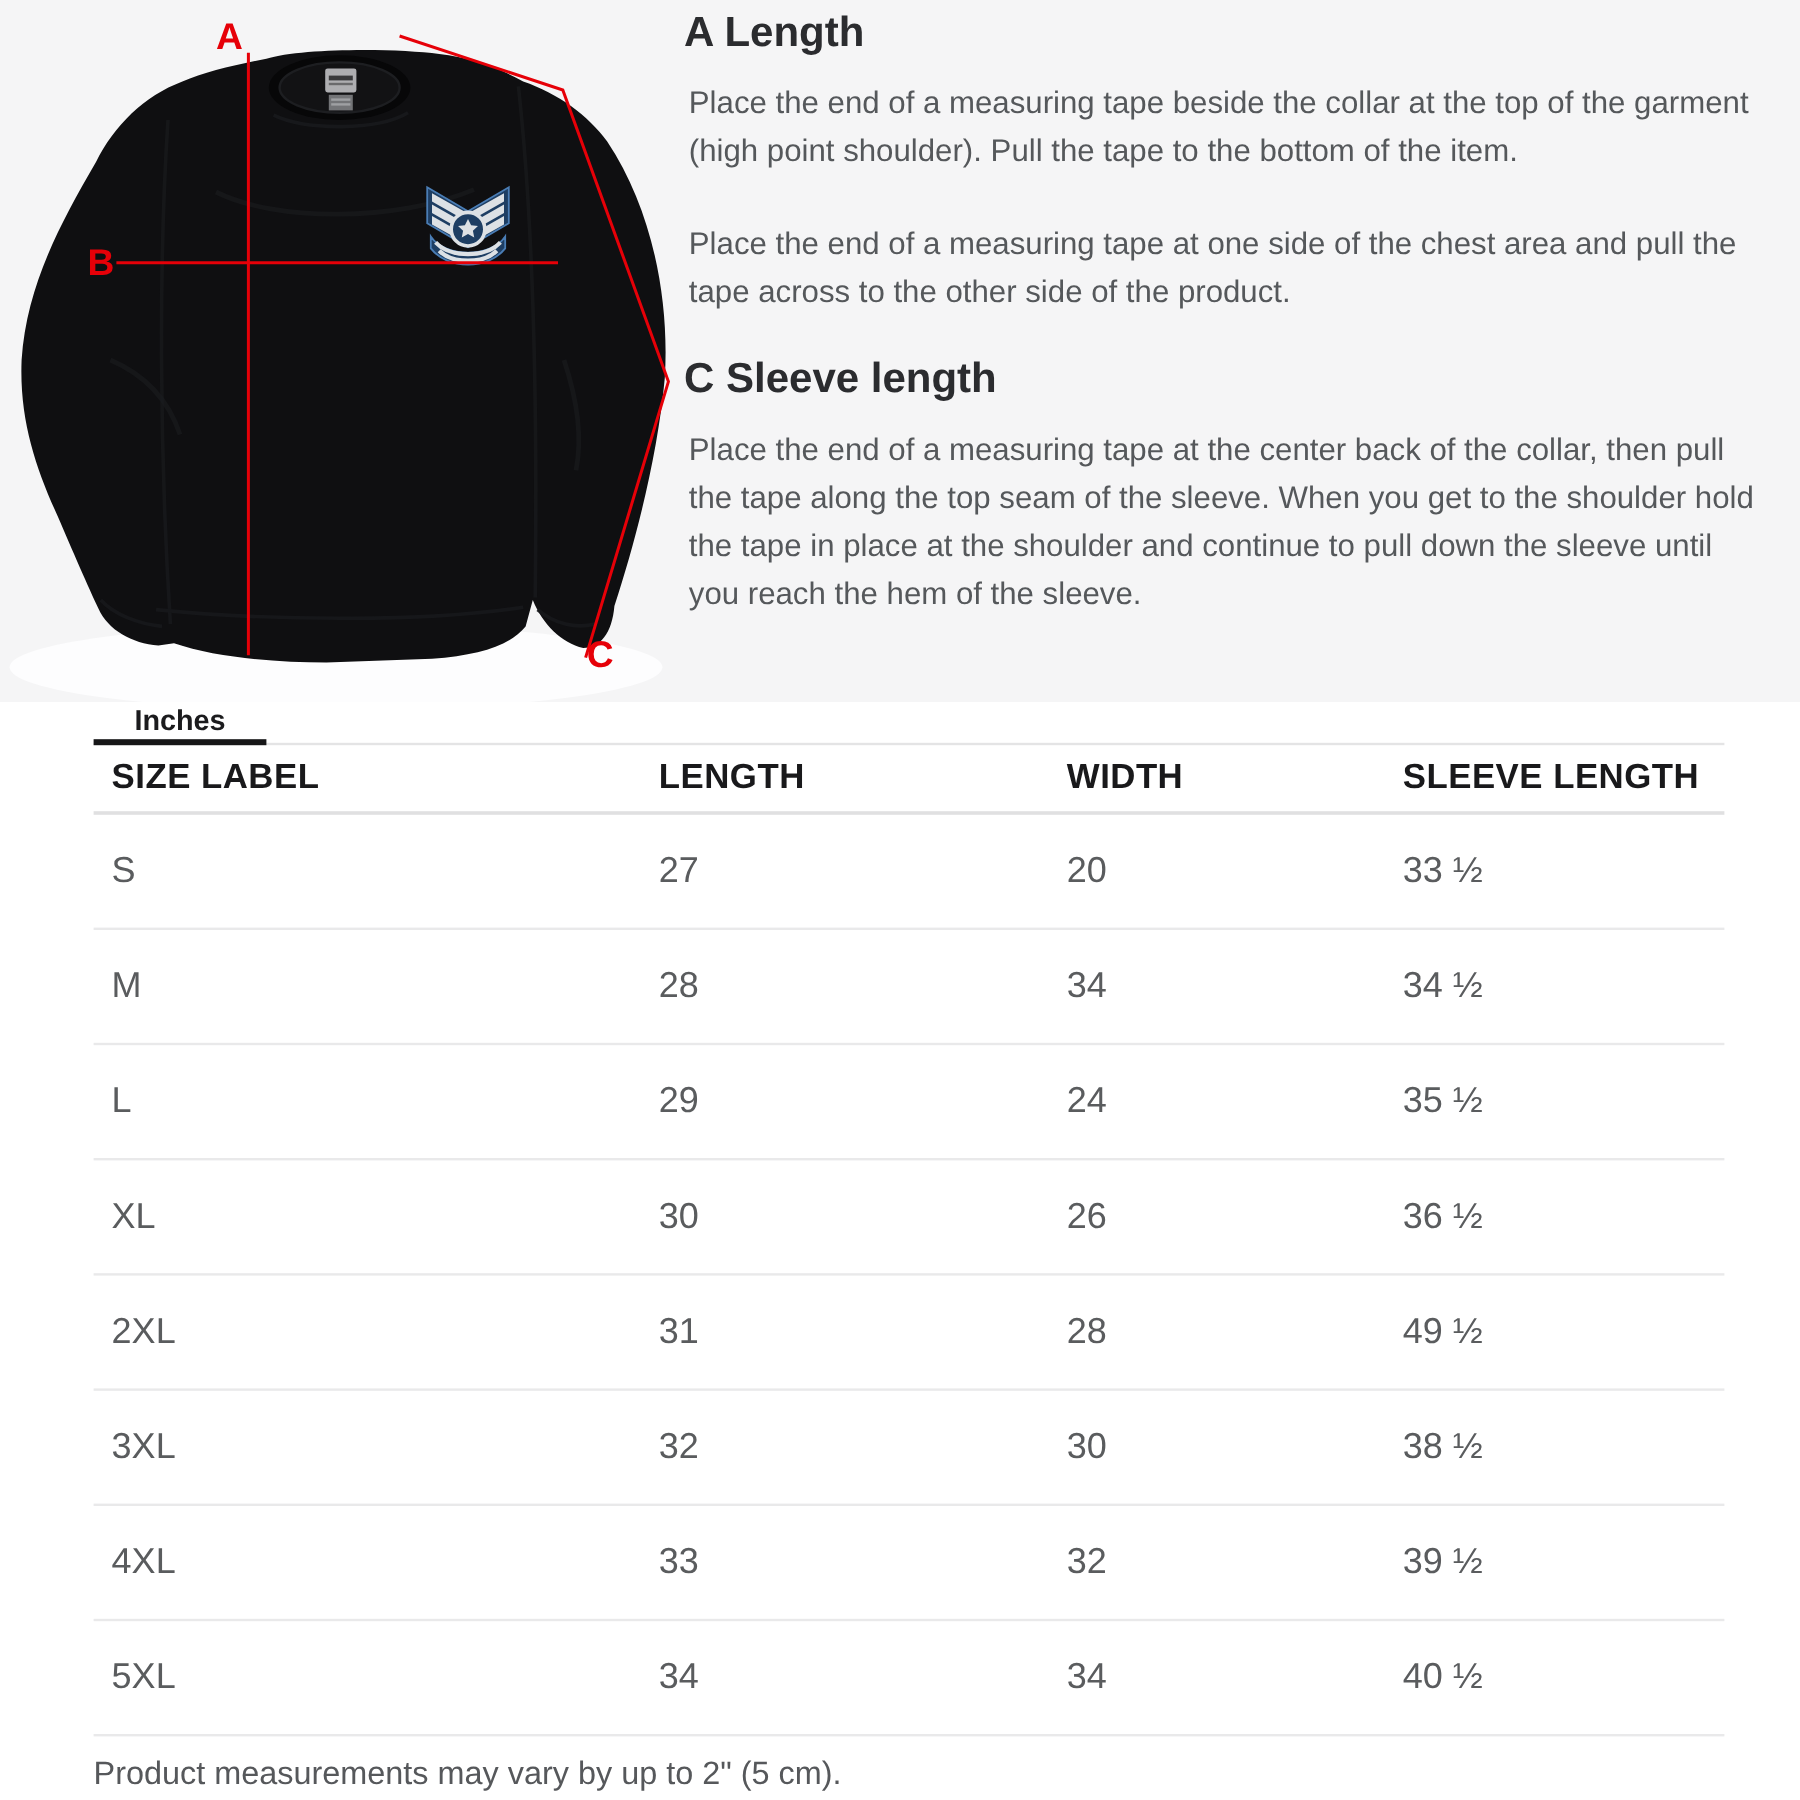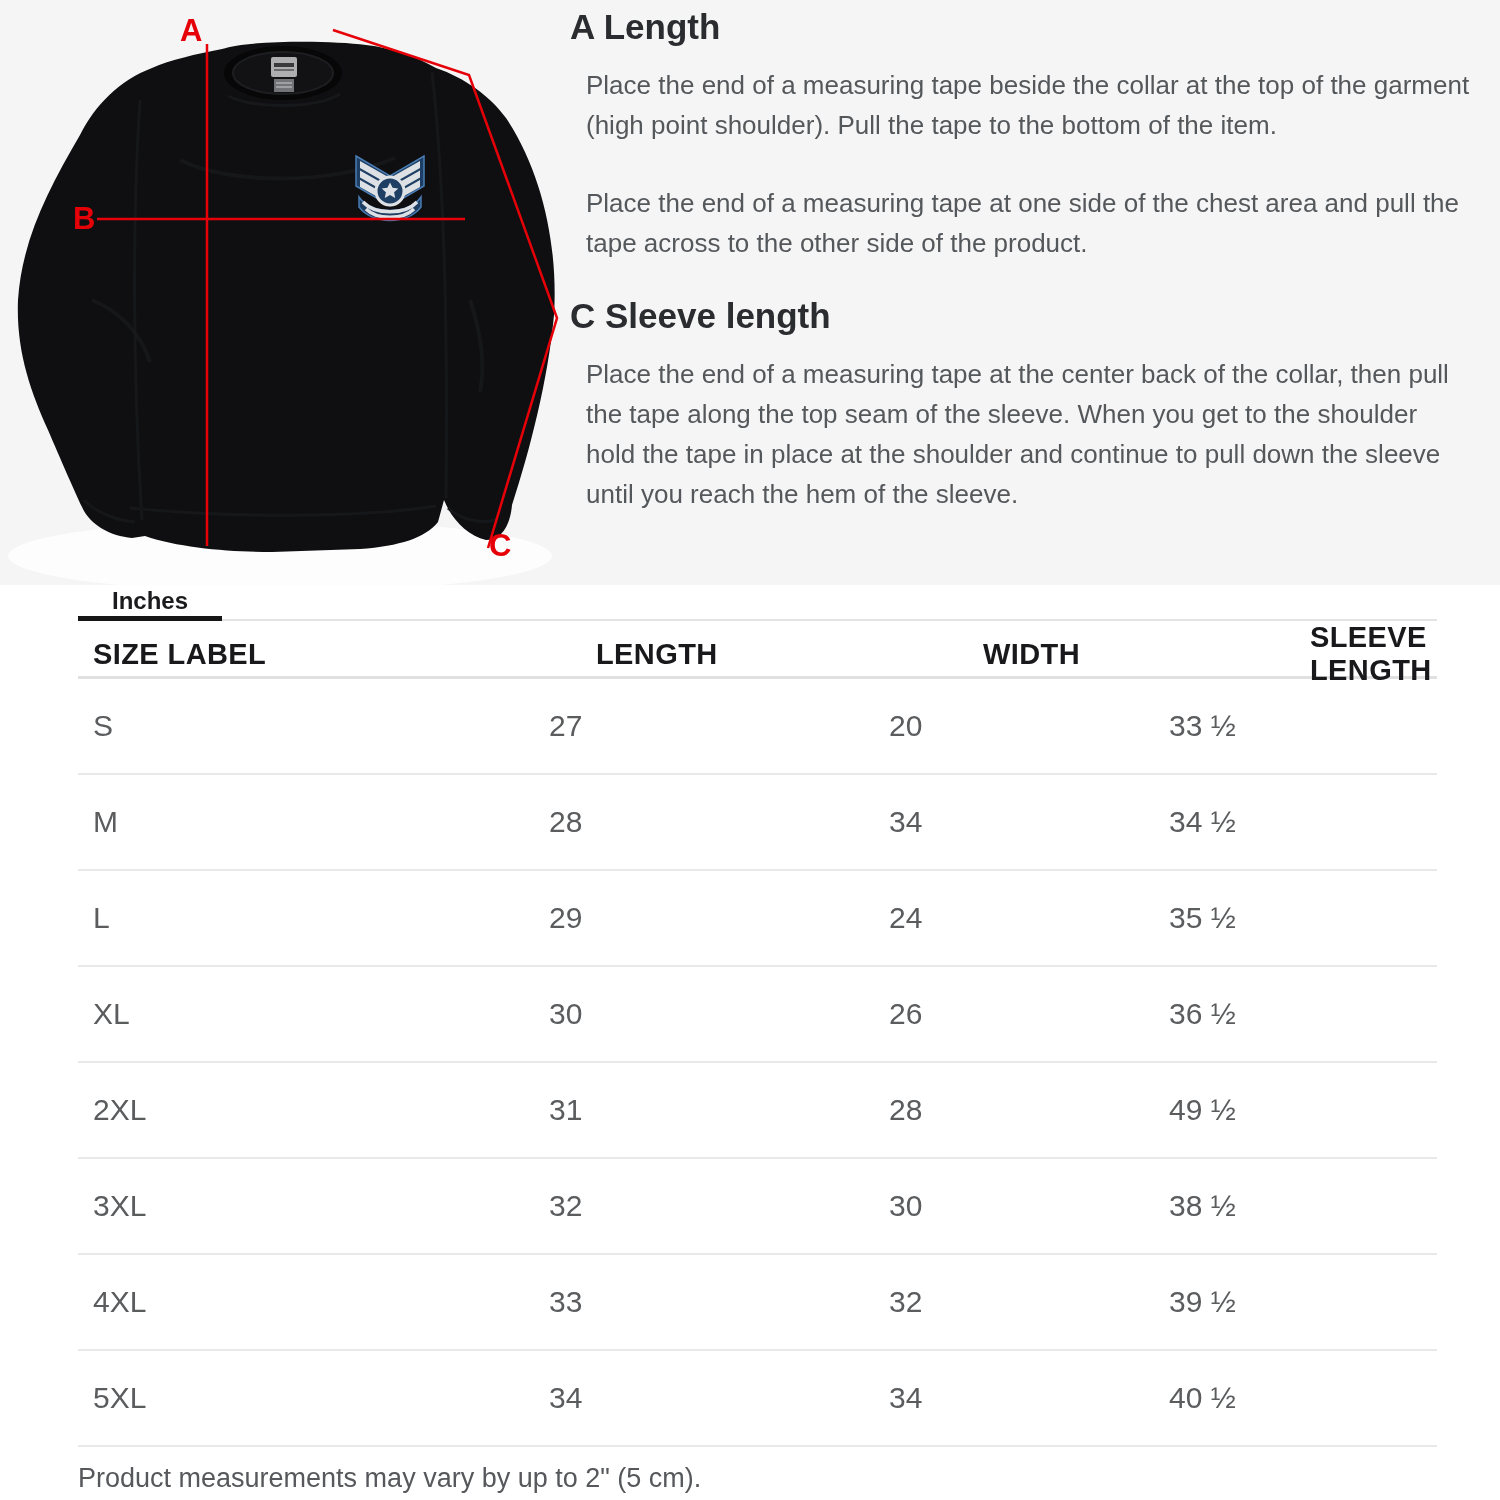--- a/index.html
+++ b/index.html
@@ -10,30 +10,30 @@
   
   .top-section{display:flex;background:#f5f5f6;height:585px;}
   .figure{position:relative;width:560px;height:585px;flex:none;}
   .figure svg{display:block;}
   .marker{position:absolute;color:#e60008;font-weight:700;font-size:31px;line-height:1;letter-spacing:0;}
   .marker-a{left:180px;top:15px;}
   .marker-b{left:73px;top:203px;}
   .marker-c{left:489px;top:530px;}
   .instructions{flex:1;padding:12px 30px 0 10px;}
   .instr-title{font-size:35px;font-weight:700;color:#2b2c2f;line-height:30px;margin:0 0 23px 0;}
-  .instr-body{font-size:26px;color:#55585b;line-height:40px;margin:0 0 38px 16px;max-width:945px;}
+  .instr-body{font-size:26px;color:#55585b;line-height:40px;margin:0 0 38px 4px;max-width:945px;}
   
   .content{padding:0 63px 0 78px;}
   .tab-row{display:flex;border-bottom:2px solid #e4e4e5;margin-top:2px;align-items:flex-end;}
   .tab{
     font-size:24px;font-weight:700;color:#1b1b1d;line-height:27px;
     padding:0 34px 2px 34px;border-bottom:5px solid #161617;margin-bottom:-2px;
   }
   .grid-row{display:grid;grid-template-columns:456px 340px 280px 1fr;align-items:center;box-sizing:border-box;}
-  .thead{height:58px;border-bottom:3px solid #e0e0e1;gap:47px;}
+  .thead{height:58px;border-bottom:3px solid #e0e0e1;}
   .thead .cell{font-size:29px;font-weight:700;color:#19191b;letter-spacing:.4px;}
   .trow{height:96px;border-bottom:2px solid #e9e9ea;}
   .cell{padding-left:15px;}
   .trow .cell{font-size:30px;color:#5a5c5e;}
   .footnote{margin-top:14px;font-size:27px;color:#56585b;line-height:34px;}
 </style>
 </head>
 <body>
 
 <div class="page">

